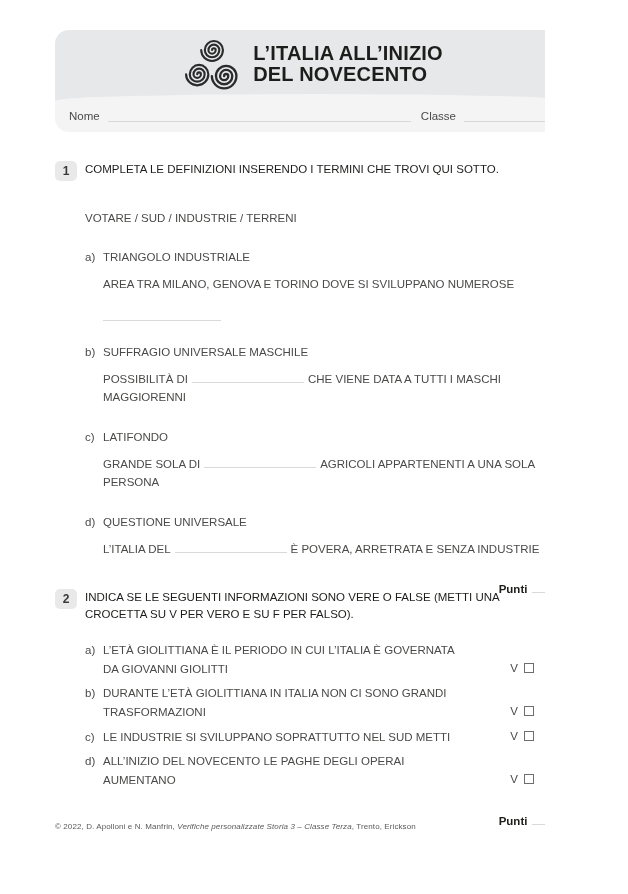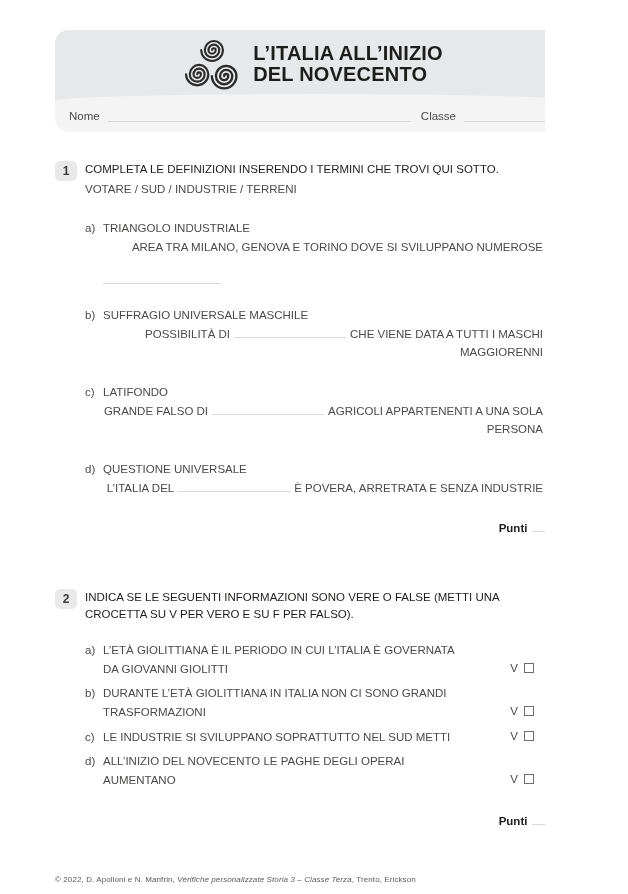--- a/index.html
+++ b/index.html
@@ -24,41 +24,41 @@
   .class-line{width:95px;margin-left:8px;}
 
   
   .exercise{position:absolute;left:55px;width:518px;display:flex;align-items:flex-start;}
   .ex1{top:161px;} .ex2{top:589px;}
   .badge{flex:0 0 auto;width:22px;height:20px;border-radius:5px;background:var(--badge-bg);
     color:#3a3a3a;font-weight:bold;font-size:12px;display:flex;align-items:center;justify-content:center;margin-right:8px;}
   .ex-body{flex:1;min-width:0;}
   .category{font-size:11.5px;font-weight:bold;color:var(--category-gray);letter-spacing:.3px;line-height:17px;}
   .instruction{font-size:11.5px;font-weight:normal;color:var(--ink);line-height:17px;max-width:458px;}
-  .word-bank{margin-top:3px;font-size:11.5px;line-height:16px;color:var(--body-text);}
+  .word-bank{margin-top:32px;font-size:11.5px;line-height:16px;color:var(--body-text);}
 
   .def-item{position:relative;padding-left:18px;margin-top:22px;font-size:11.5px;line-height:18px;}
   .letter{position:absolute;left:0;top:0;}
-  .definition{max-width:440px;margin-top:1px;text-align:right;}
+  .definition{max-width:440px;margin-top:9px;}
   .blank{display:inline-block;width:112px;height:10px;border-bottom:1px solid var(--blank-line);margin:0 4px;}
   .blank-solo{display:block;width:118px;height:8px;border-bottom:1px solid var(--blank-line);margin-top:20px;}
 
   .points-row{margin-top:25px;text-align:right;font-size:11.5px;font-weight:bold;color:var(--ink);padding-right:0;}
   .points-blank{display:inline-block;width:26px;height:10px;border-bottom:1px solid var(--blank-line);margin:0 5px;}
 
   .tf-list{margin-top:18px;}
   .tf-item{display:flex;align-items:flex-end;margin-top:5px;font-size:11.5px;line-height:19px;}
   .tf-item:first-child{margin-top:0;}
   .tf-text{position:relative;padding-left:18px;width:408px;}
   .tf-marks{margin-left:auto;white-space:nowrap;color:var(--body-text);padding-bottom:1px;}
   .cbx{display:inline-block;width:10px;height:10px;border:1px solid #6e6e6e;margin-left:6px;vertical-align:-1px;}
   .f-group{margin-left:16px;}
 
   
-  .footer-text{position:absolute;left:55px;top:875px;font-size:8px;color:#5a5a59;letter-spacing:.1px;}
+  .footer-text{position:absolute;left:55px;top:822px;font-size:8px;color:#5a5a59;letter-spacing:.1px;}
   .footer-text .it{font-style:italic;}
   .page-box{position:absolute;left:545px;top:851px;width:48px;height:58px;border:1px solid var(--border-gray);
     border-radius:10px;background:#fff;text-align:center;font-size:15px;color:#3c3c3b;padding-top:9px;}
 </style>
 </head>
 <body>
 
 <div class="page">
 
   <div class="header-card">
@@ -99,21 +99,21 @@
 
       <div class="def-item">
         <span class="letter">b)</span>
         <div>SUFFRAGIO UNIVERSALE MASCHILE</div>
         <div class="definition"><span>POSSIBILITÀ DI</span><span class="blank"></span><span>CHE VIENE DATA A TUTTI I MASCHI MAGGIORENNI</span></div>
       </div>
 
       <div class="def-item">
         <span class="letter">c)</span>
         <div>LATIFONDO</div>
-        <div class="definition"><span>GRANDE FALSO DI</span><span class="blank"></span><span>AGRICOLI APPARTENENTI A UNA SOLA PERSONA</span></div>
+        <div class="definition"><span>GRANDE SOLA DI</span><span class="blank"></span><span>AGRICOLI APPARTENENTI A UNA SOLA PERSONA</span></div>
       </div>
 
       <div class="def-item">
         <span class="letter">d)</span>
         <div>QUESTIONE UNIVERSALE</div>
         <div class="definition"><span>L’ITALIA DEL</span><span class="blank"></span><span>È POVERA, ARRETRATA E SENZA INDUSTRIE</span></div>
       </div>
 
       <div class="points-row">
         <span>Punti</span><span class="points-blank"></span><span>/4</span>

